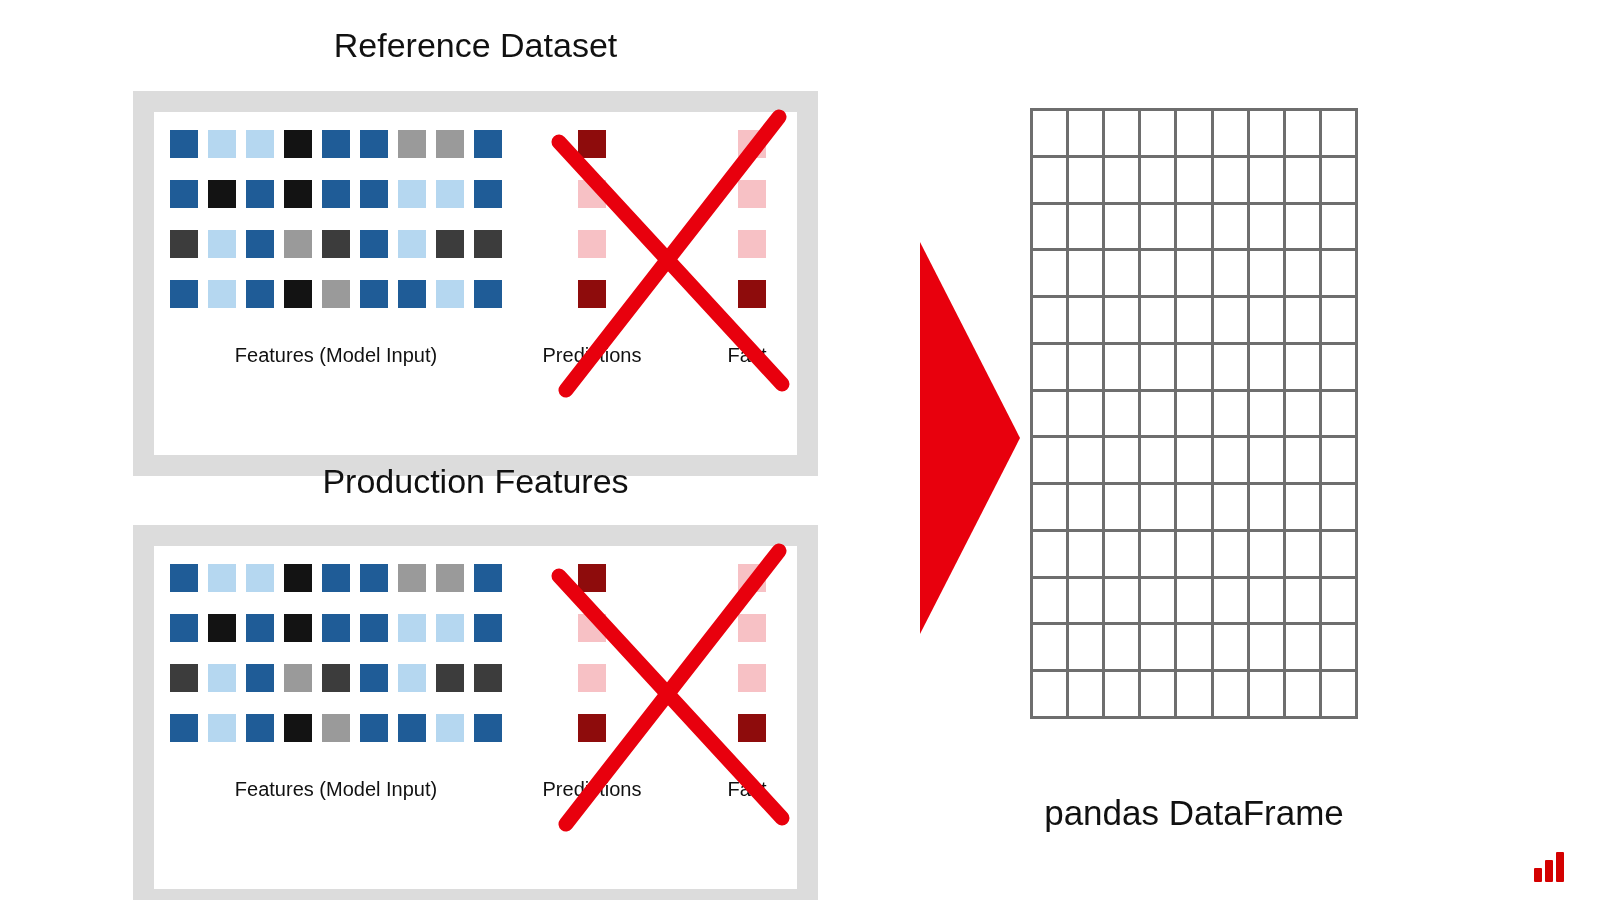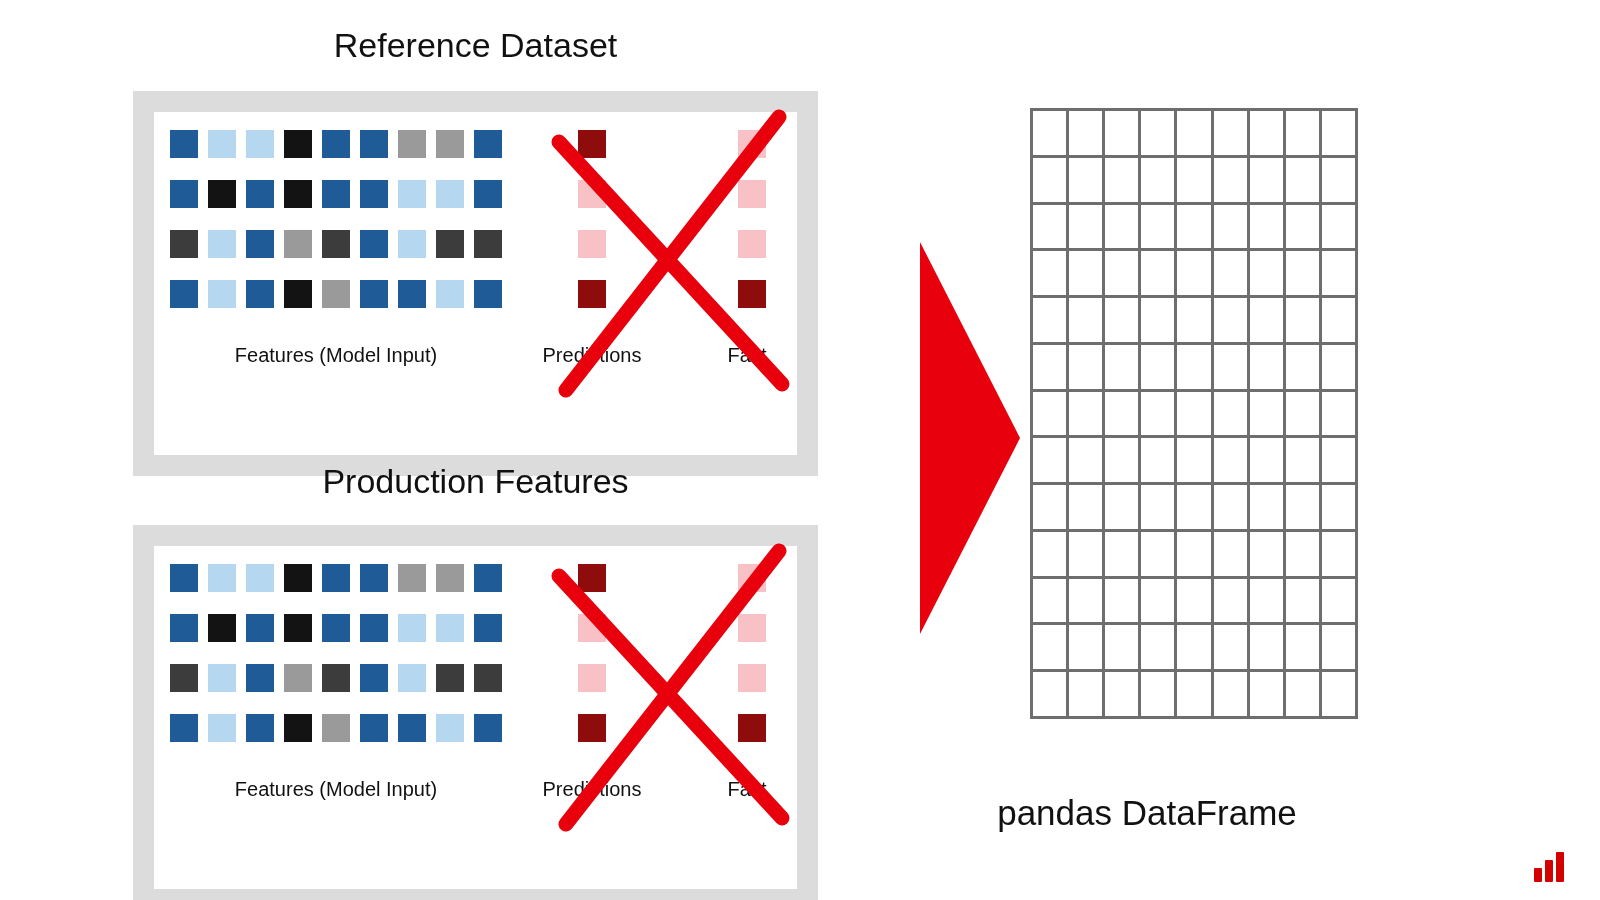--- a/index.html
+++ b/index.html
@@ -60,21 +60,21 @@
     clip-path:polygon(0 0, 100% 50%, 0 100%);
   }
 
   .df-grid {
     position:absolute; left:1030px; top:108px; width:328px; height:611px;
     display:grid; gap:3px; background:#6e6e6e; border:3px solid #6e6e6e;
   }
   .df-cell { background:#ffffff; }
 
   .df-label {
-    position:absolute; left:958px; top:793px; width:378px;
+    position:absolute; left:1005px; top:793px; width:378px;
     text-align:center; font-size:35px; font-weight:400;
   }
 
   .logo {
     position:absolute; left:1534px; top:852px; height:30px;
     display:flex; align-items:flex-end; gap:3px;
   }
   .bar  { width:8px; border-radius:1px; }
   .bar1 { height:14px; }
   .bar2 { height:22px; }

